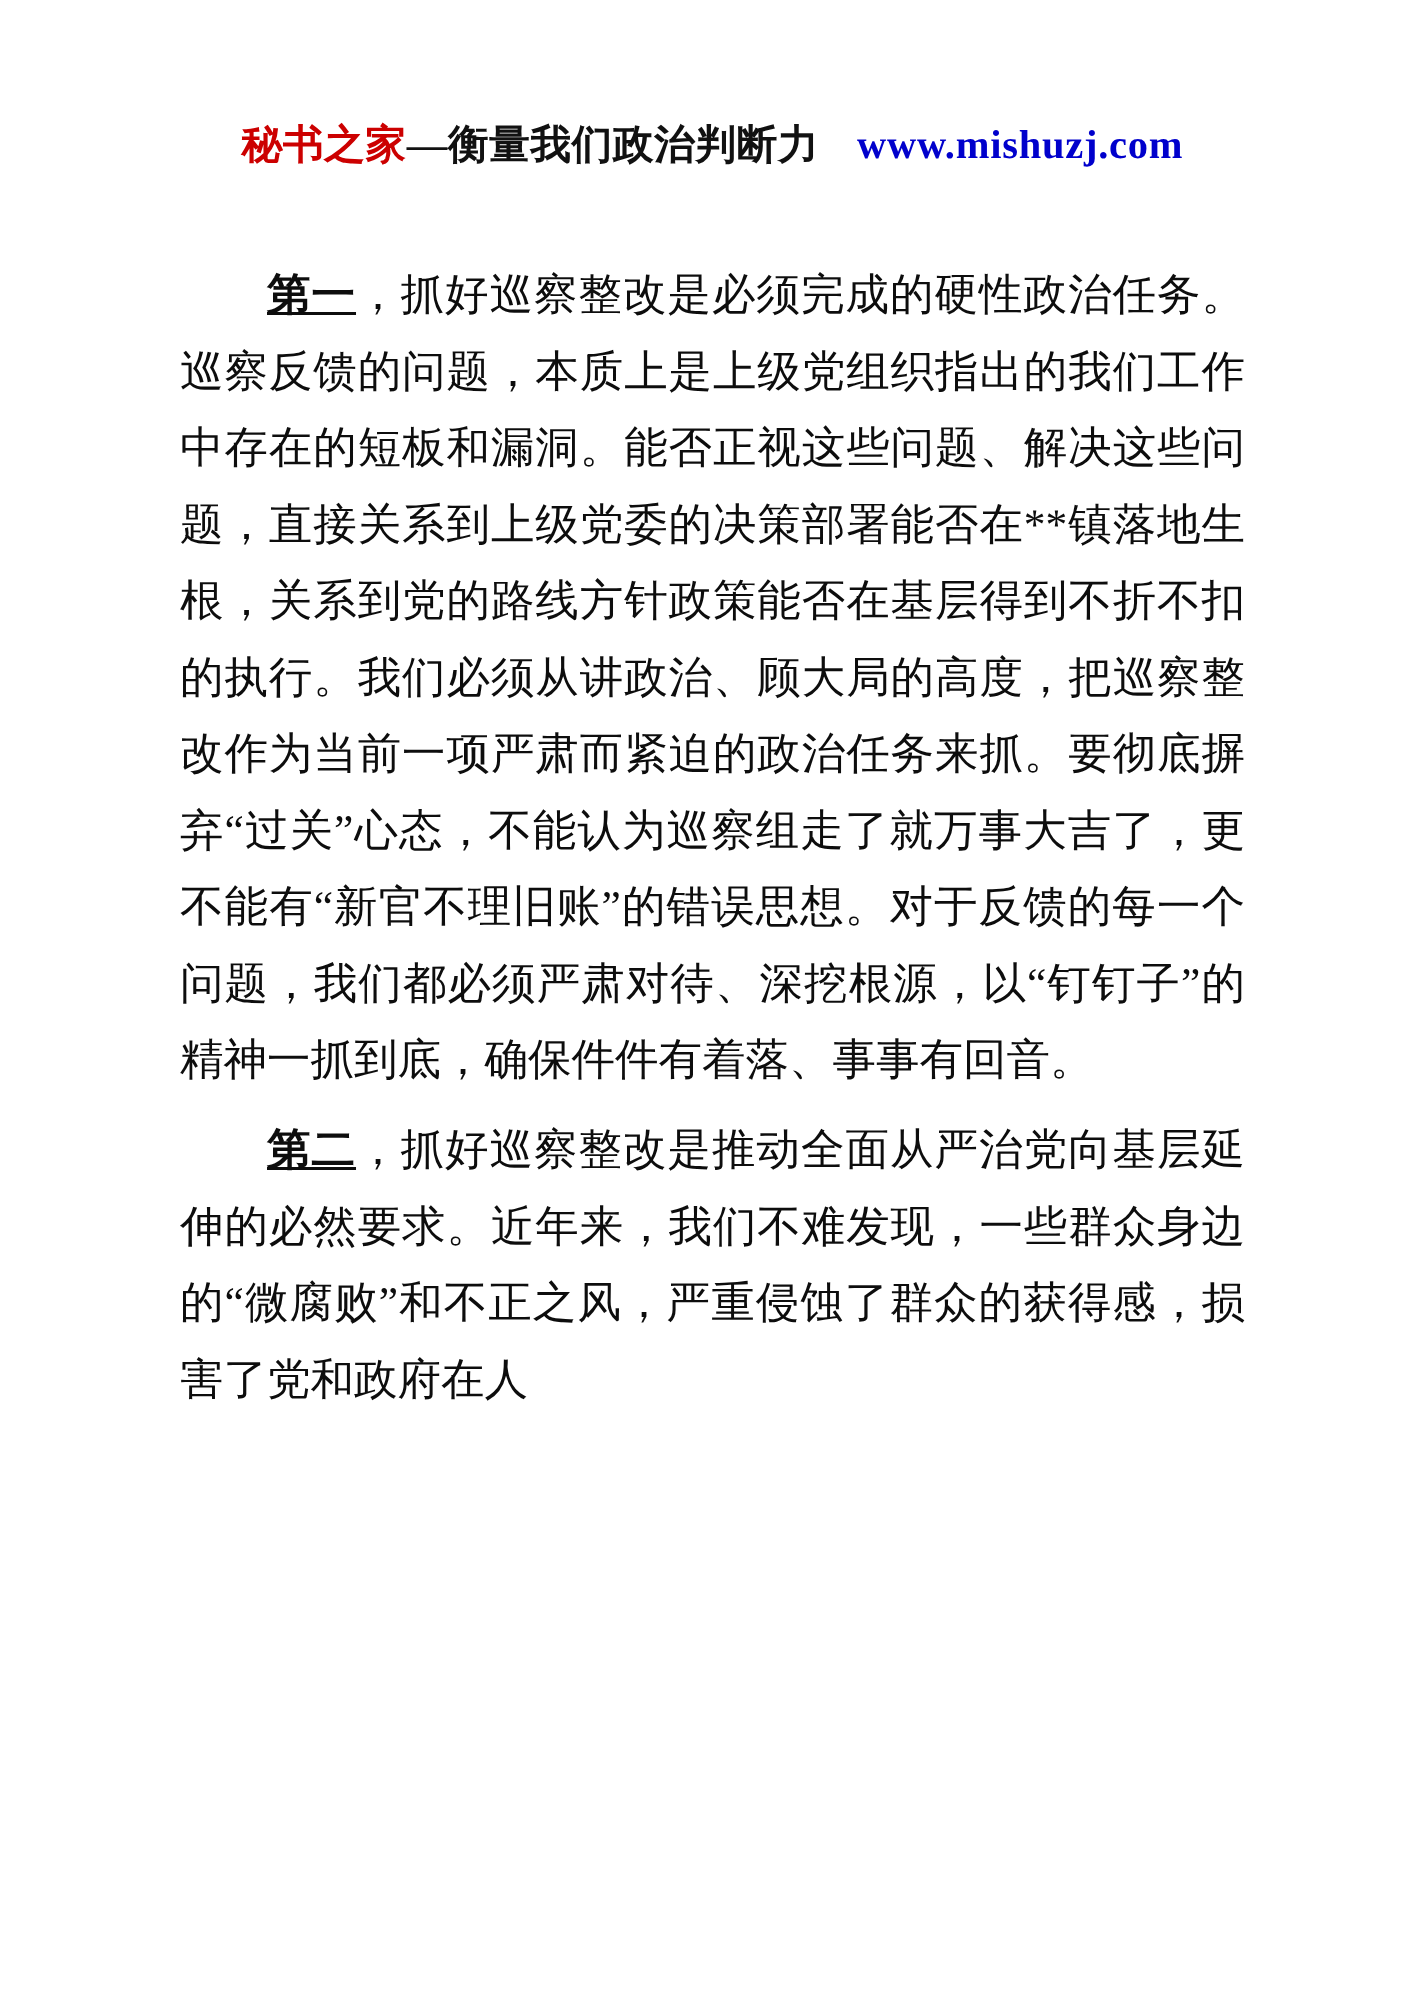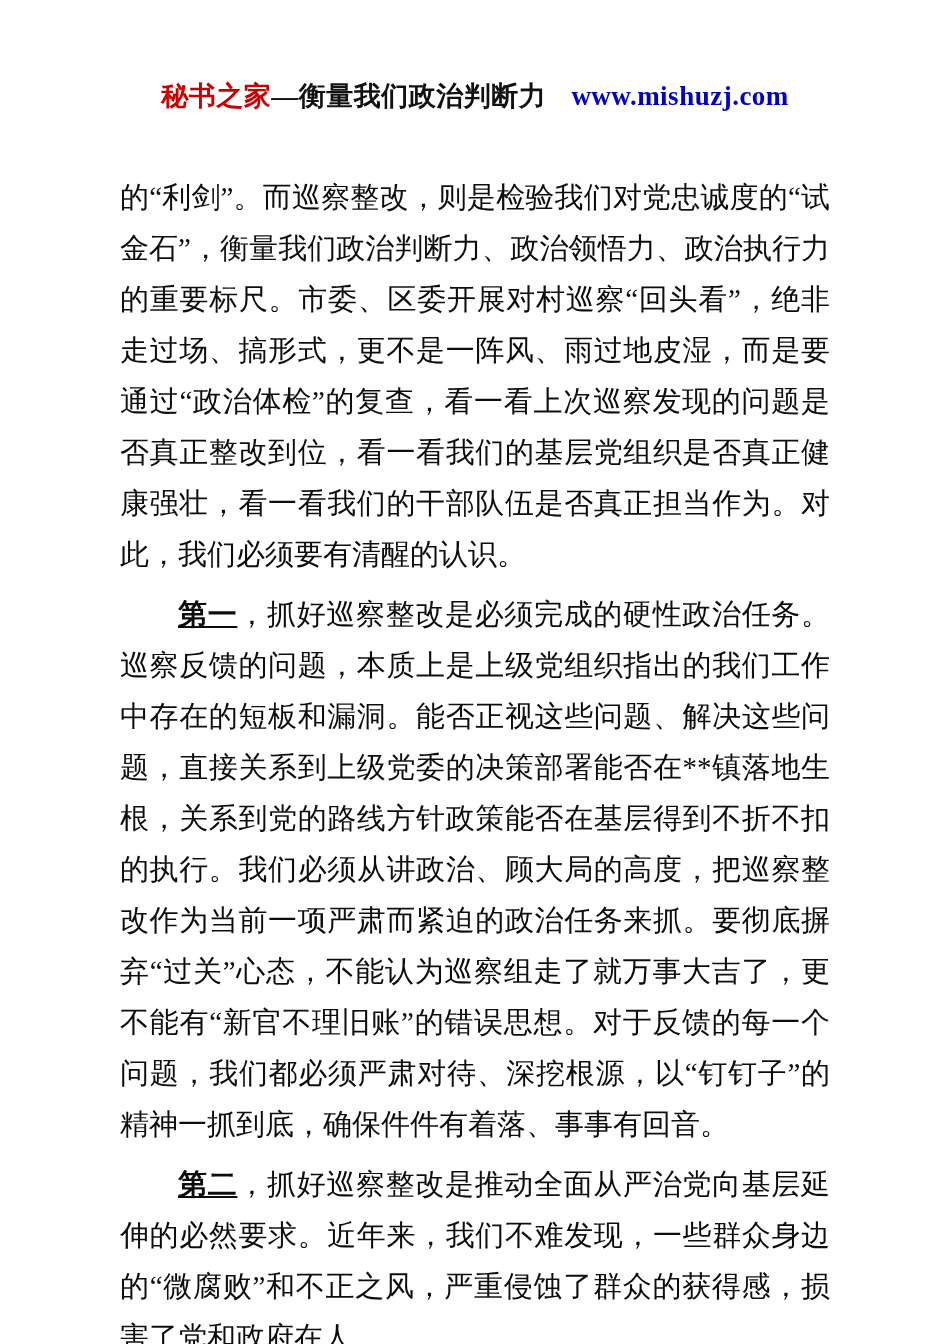--- a/index.html
+++ b/index.html
@@ -61,21 +61,20 @@
 
 <div class="page">
 
   <div class="header">
     <span class="site-name">秘书之家</span><span class="tagline">—衡量我们政治判断力</span>
     <span class="url">www.mishuzj.com</span>
   </div>
 
   <div class="doc-body">
 
-    <p class="para"><b class="lead"></b><span>的“利剑”。而巡察整改，则是检验我们对党忠诚度的“试金石”，衡量我们政治判断力、政治领悟力、政治执行力的重要标尺。市委、区委开展对村巡察“回头看”，绝非走过场、搞形式，更不是一阵风、雨过地皮湿，而是要通过“政治体检”的复查，看一看上次巡察发现的问题是否真正整改到位，看一看我们的基层党组织是否真正健康强壮，看一看我们的干部队伍是否真正担当作为。对此，我们必须要有清醒的认识。</span></p>
 
     <p class="para indent"><b class="lead">第一</b><span>，抓好巡察整改是必须完成的硬性政治任务。巡察反馈的问题，本质上是上级党组织指出的我们工作中存在的短板和漏洞。能否正视这些问题、解决这些问题，直接关系到上级党委的决策部署能否在**镇落地生根，关系到党的路线方针政策能否在基层得到不折不扣的执行。我们必须从讲政治、顾大局的高度，把巡察整改作为当前一项严肃而紧迫的政治任务来抓。要彻底摒弃“过关”心态，不能认为巡察组走了就万事大吉了，更不能有“新官不理旧账”的错误思想。对于反馈的每一个问题，我们都必须严肃对待、深挖根源，以“钉钉子”的精神一抓到底，确保件件有着落、事事有回音。</span></p>
 
     <p class="para indent"><b class="lead">第二</b><span>，抓好巡察整改是推动全面从严治党向基层延伸的必然要求。近年来，我们不难发现，一些群众身边的“微腐败”和不正之风，严重侵蚀了群众的获得感，损害了党和政府在人</span></p>
 
   </div>
 
 </div>
 
 </body></html>

